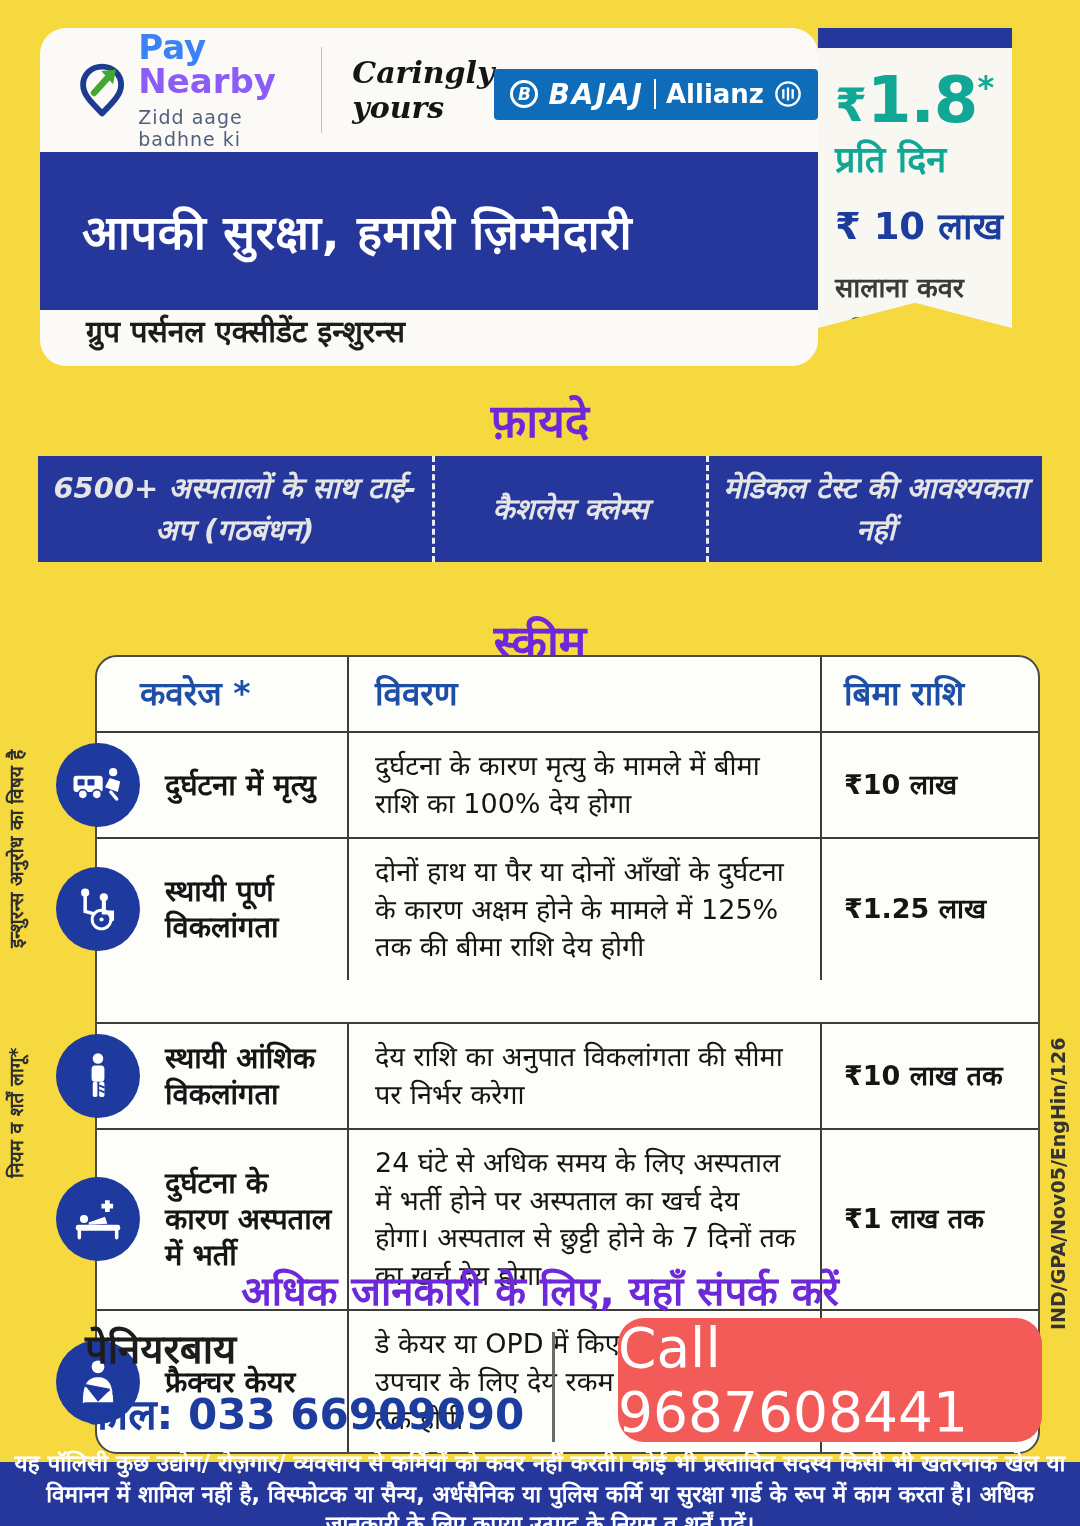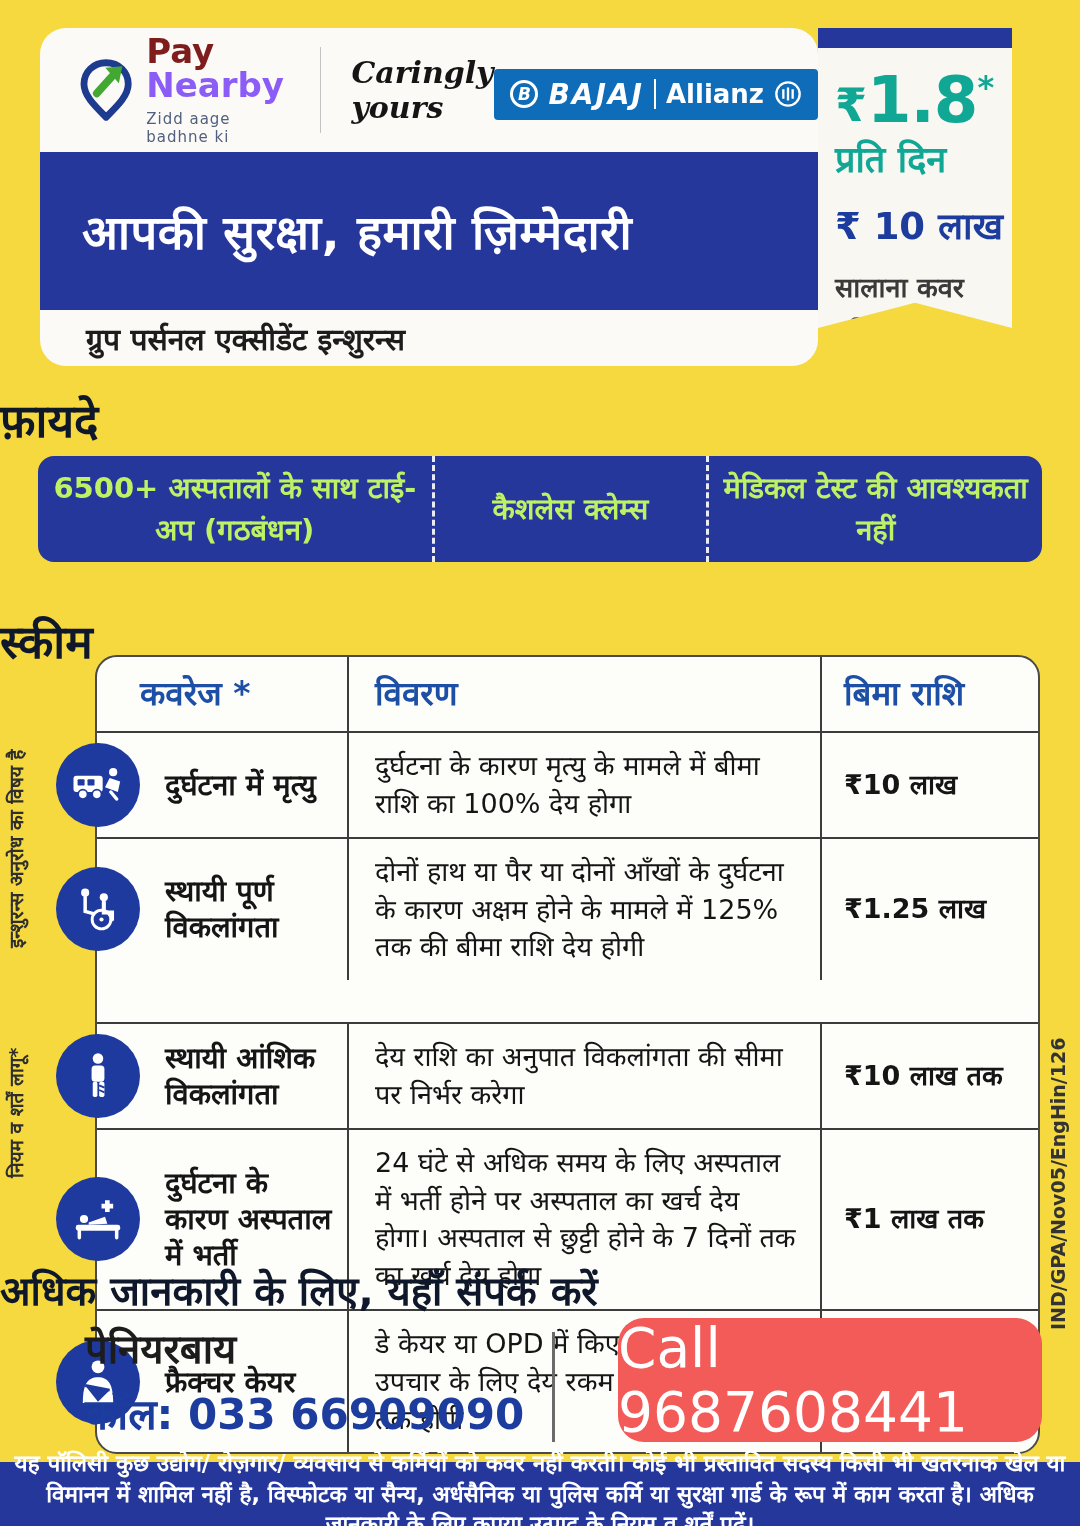--- a/index.html
+++ b/index.html
@@ -6,62 +6,62 @@
   html,body { background:#e8e8e8; }
   body { font-family:"DejaVu Sans","Liberation Sans",sans-serif; }
   .canvas { position:relative; width:1080px; height:1526px; background:#F6D93E; overflow:hidden; margin:0 auto; }
 
   
   .header-card { position:absolute; left:40px; top:28px; width:778px; height:338px;
                  background:#FBFAF6; border-radius:26px; overflow:hidden; }
   .logo-row { position:absolute; left:0; top:0; width:100%; height:124px; display:flex; align-items:center; }
   .pn-logo { display:flex; align-items:center; gap:12px; margin-left:38px; }
   .pn-text-block { display:flex; flex-direction:column; }
-  .pn-line1 { font-size:34px; font-weight:800; color:#7f1d1d; line-height:1.0; }
+  .pn-line1 { font-size:34px; font-weight:800; color:#3b82f6; line-height:1.0; }
   .pn-line2 { font-size:34px; font-weight:800; color:#8b5cf6; line-height:1.0; }
-  .pn-tagline { margin-top:8px; font-size:15px; color:#52607f; letter-spacing:1px; }
+  .pn-tagline { margin-top:8px; font-size:19px; color:#52607f; letter-spacing:1px; }
   .logo-divider { width:2px; height:86px; background:#c2c2c2; margin:0 30px 0 26px; }
   .bajaj-block { display:flex; flex-direction:row; align-items:center;justify-content:space-between; }
   .caringly { font-family:"DejaVu Serif","Liberation Serif",serif; font-style:italic;
               font-weight:700; font-size:30px; color:#151515; }
   .bajaj-bar { margin-top:8px; background:#0E6CB8; border-radius:4px; padding:9px 16px;
                display:flex; align-items:center; gap:10px; color:#fff; }
   .bajaj-b { width:28px; height:28px; border:3px solid #fff; border-radius:50%;
              display:flex; align-items:center; justify-content:center;
              font-size:17px; font-weight:800; font-style:italic; }
   .bajaj-word { font-size:28px; font-weight:800; font-style:italic; letter-spacing:2px; }
   .bajaj-sep { width:2px; height:30px; background:#fff; }
   .allianz-word { font-size:26px; font-weight:800; }
   .banner { position:absolute; left:0; top:124px; width:100%; height:158px; background:#26379B;
             display:flex; align-items:center; padding-left:42px; }
   .banner-title { color:#fff; font-size:47px; font-weight:800; letter-spacing:0.5px; }
   .subtitle-row { position:absolute; left:0; top:282px; width:100%; height:56px;
-                  display:flex; align-items:center; padding-left:46px; }
+                  display:flex; padding-left:46px; }
   .subtitle { font-size:30px; font-weight:700; color:#1c1c1c; }
 
   
   .ribbon { position:absolute; left:818px; top:28px; width:194px; height:300px; z-index:6; }
   .ribbon-top { position:absolute; left:0; top:0; width:100%; height:20px; background:#26379B; }
   .ribbon-body { position:absolute; left:0; top:20px; width:100%; height:280px; background:#F8F7F2;
                  clip-path:polygon(0 0,100% 0,100% 100%,50% 91%,0 100%);
                  padding:20px 0 0 17px; }
   .price-line { display:flex; align-items:flex-start; color:#10A795; }
   .price-rupee { font-size:46px; font-weight:800; margin-top:10px; }
   .price-value { font-size:64px; font-weight:800; line-height:1.0; letter-spacing:-1px; }
   .price-star { font-size:32px; font-weight:800; }
   .price-per { font-size:36px; font-weight:700; color:#10A795; margin-top:2px; }
   .cover-amt { font-size:37px; font-weight:800; color:#1D3D9E; margin-top:16px; }
   .cover-lbl { font-size:27px; font-weight:800; color:#3a3a3a; margin-top:18px; }
   .cover-note { font-size:27px; font-weight:800; color:#3a3a3a; margin-top:8px; }
 
   
-  .section-title { position:absolute; left:0; width:1080px; 
-                   font-size:46px; font-weight:900; color:#0f172a; }
+  .section-title { position:absolute; left:0; width:1080px; text-align:center;
+                   font-size:46px; font-weight:900; color:#6d28d9; }
   .benefits-bar { position:absolute; left:38px; top:456px; width:1004px; height:106px;
-                  background:#26379B; border-radius:16px; display:flex; color:#bef264; }
+                  background:#26379B; border-radius:0; display:flex; color:#e5e5e5;font-style:italic; }
   .benefit { display:flex; align-items:center; justify-content:center; text-align:center;
              font-size:29px; font-weight:700; line-height:1.45; padding:0 14px; }
   .benefit + .benefit { border-left:3px dashed rgba(255,255,255,0.9); }
   .b1 { flex:1.5; } .b2 { flex:1; } .b3 { flex:1.25; }
 
   
   .scheme-table { position:absolute; left:95px; top:655px; width:945px; background:#FDFDFA;
                   border:2px solid #4a4a4a; border-radius:22px; }
   .t-row { display:grid; grid-template-columns:250px 473px 220px; position:relative; }
   .t-row + .t-row { border-top:2px solid #3c3c3c; }

